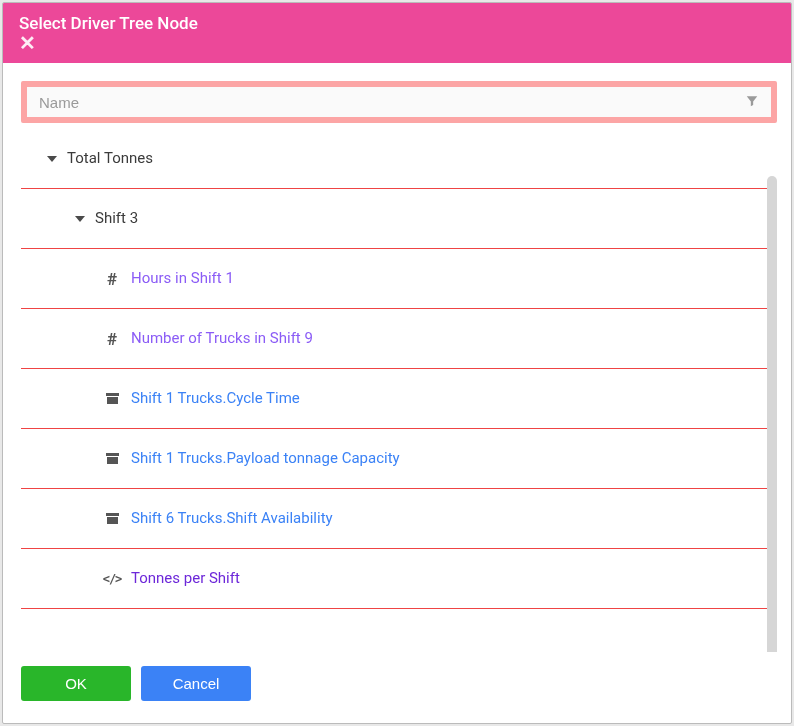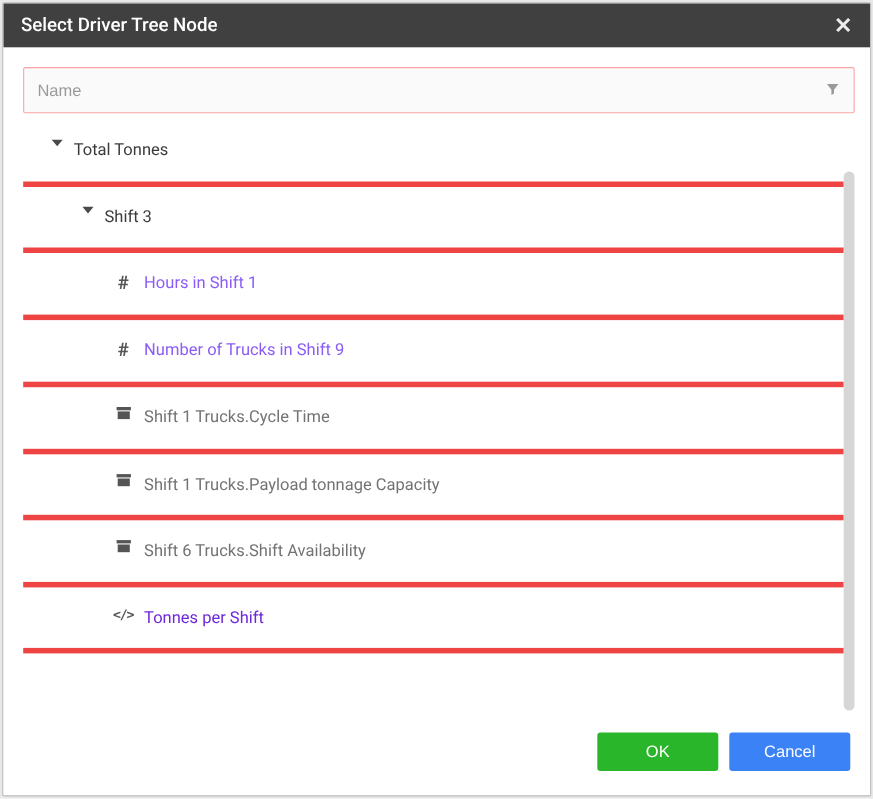--- a/index.html
+++ b/index.html
@@ -19,26 +19,26 @@
       width: 790px;
       height: 722px;
       background: #ffffff;
       border: 1px solid #bbb;
       border-radius: 2px;
       display: flex;
       flex-direction: column;
       overflow: hidden;
     }
     .dialog-header {
-      background: #404040;
+      background: #ec4899;
       color: #ffffff;
       padding: 10px 16px;
       display: flex;
       justify-content: space-between;
-      align-items: center;
+      flex-direction: column;
     }
     .dialog-title {
       font-size: 17px;
       font-weight: 500;
     }
     .close-btn {
       color: #ffffff;
       font-size: 20px;
       font-weight: bold;
       cursor: pointer;
@@ -48,21 +48,21 @@
     .dialog-body {
       flex: 1;
       display: flex;
       flex-direction: column;
       padding: 18px 14px 0 18px;
       position: relative;
     }
     .search-bar {
       display: flex;
       align-items: center;
-      border: 1px solid #fca5a5;
+      border: 6px solid #fca5a5;
       background: #fafafa;
       border-radius: 2px;
       padding: 0 12px;
       height: 42px;
     }
     .search-input {
       flex: 1;
       border: none;
       background: transparent;
       font-size: 15px;
@@ -81,24 +81,24 @@
       flex: 1;
       margin-top: 6px;
       overflow-y: auto;
       position: relative;
     }
     .tree-list {
       padding-right: 10px;
     }
     .tree-row {
       display: flex;
-      align-items: flex-start;
+      align-items: center;
       min-height: 60px;
       padding: 18px 0;
-      border-bottom: 5px solid #ef4444;
+      border-bottom: 1px solid #ef4444;
       font-size: 15px;
       cursor: pointer;
     }
     .tree-row.level-0 { padding-left: 26px; }
     .tree-row.level-1 { padding-left: 54px; }
     .tree-row.level-2 { padding-left: 82px; }
     .expand-caret {
       display: inline-block;
       width: 0;
       height: 0;
@@ -114,21 +114,21 @@
       justify-content: center;
       margin-right: 10px;
       font-weight: bold;
       flex-shrink: 0;
     }
     .node-label {
       line-height: 1.3;
     }
     .text-dark { color: #3b3b3b; }
     .text-green { color: #8b5cf6; }
-    .text-blue { color: #737373; }
+    .text-blue { color: #3b82f6; }
     .text-magenta { color: #6d28d9; }
     .icon-archive {
       width: 13px;
       height: 11px;
       position: relative;
     }
     .icon-archive::before {
       content: "";
       position: absolute;
       top: 0; left: 0;
@@ -157,21 +157,21 @@
       position: absolute;
       right: 0;
       top: 47px;
       width: 10px;
       height: 490px;
       background: #d6d6d6;
       border-radius: 5px;
     }
     .dialog-footer {
       display: flex;
-      justify-content: flex-end;
+      justify-content: flex-start;
       gap: 10px;
       padding: 14px 18px 22px;
     }
     .btn {
       border: none;
       color: #ffffff;
       font-size: 15px;
       padding: 9px 0;
       width: 110px;
       text-align: center;

